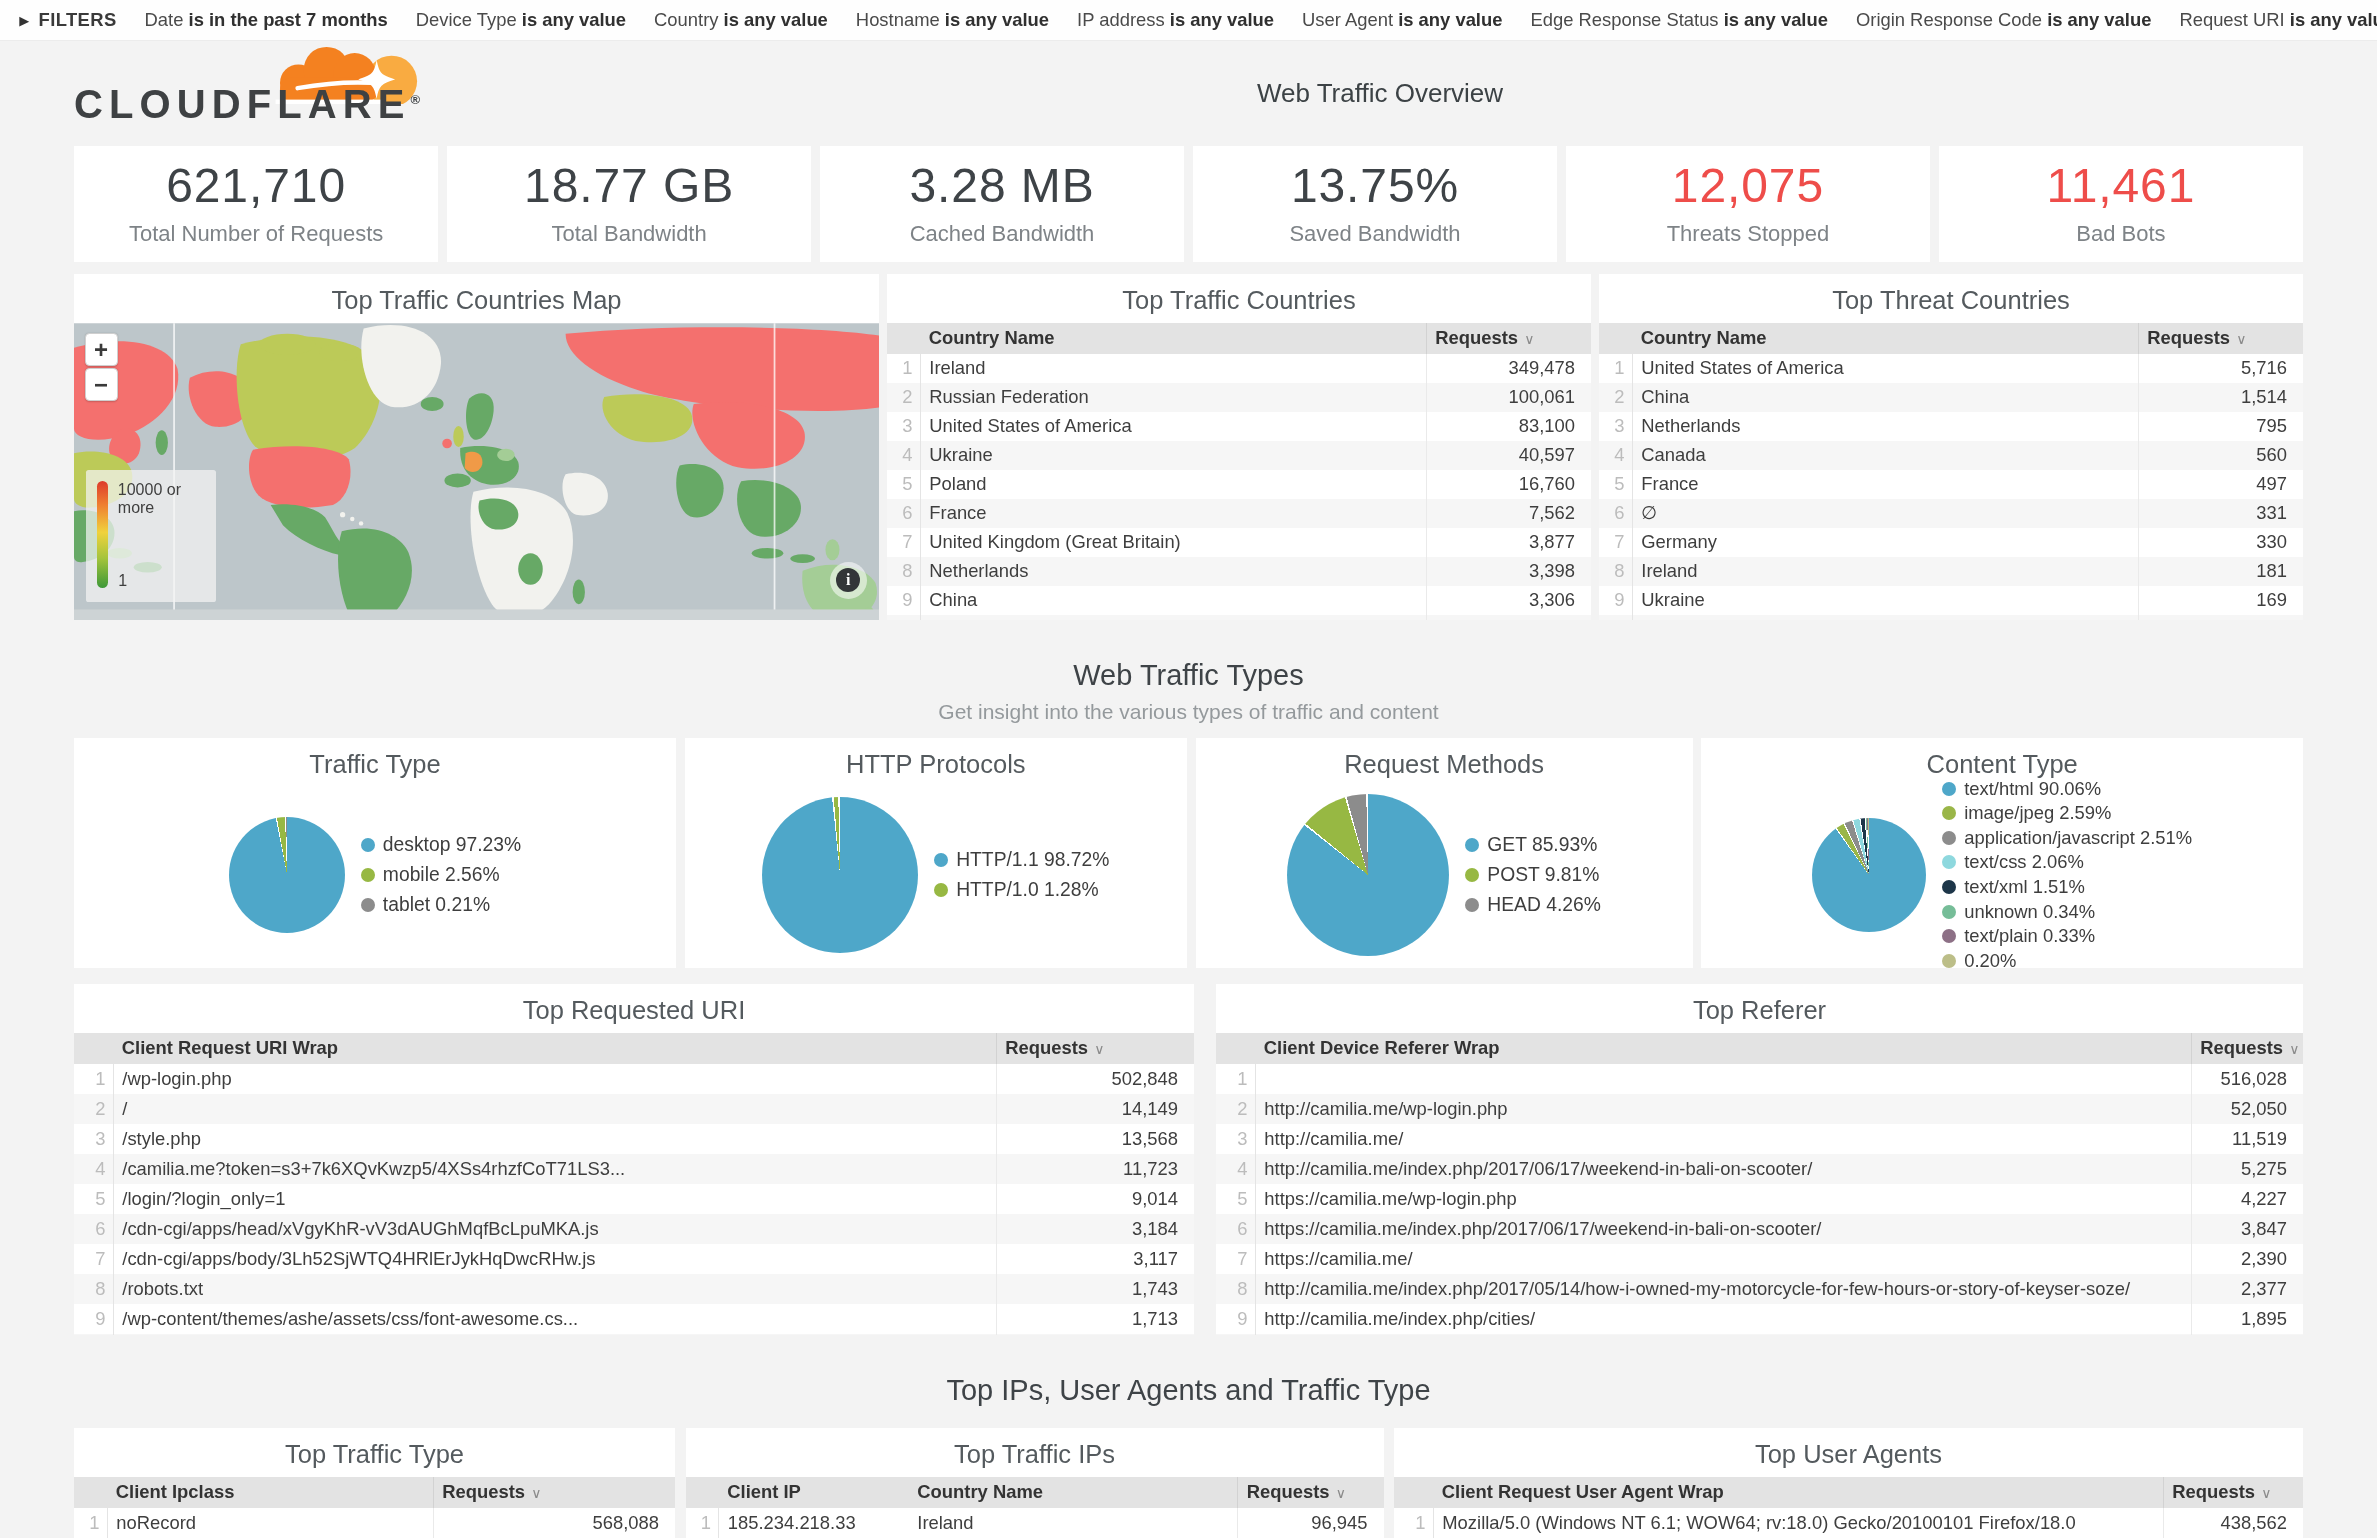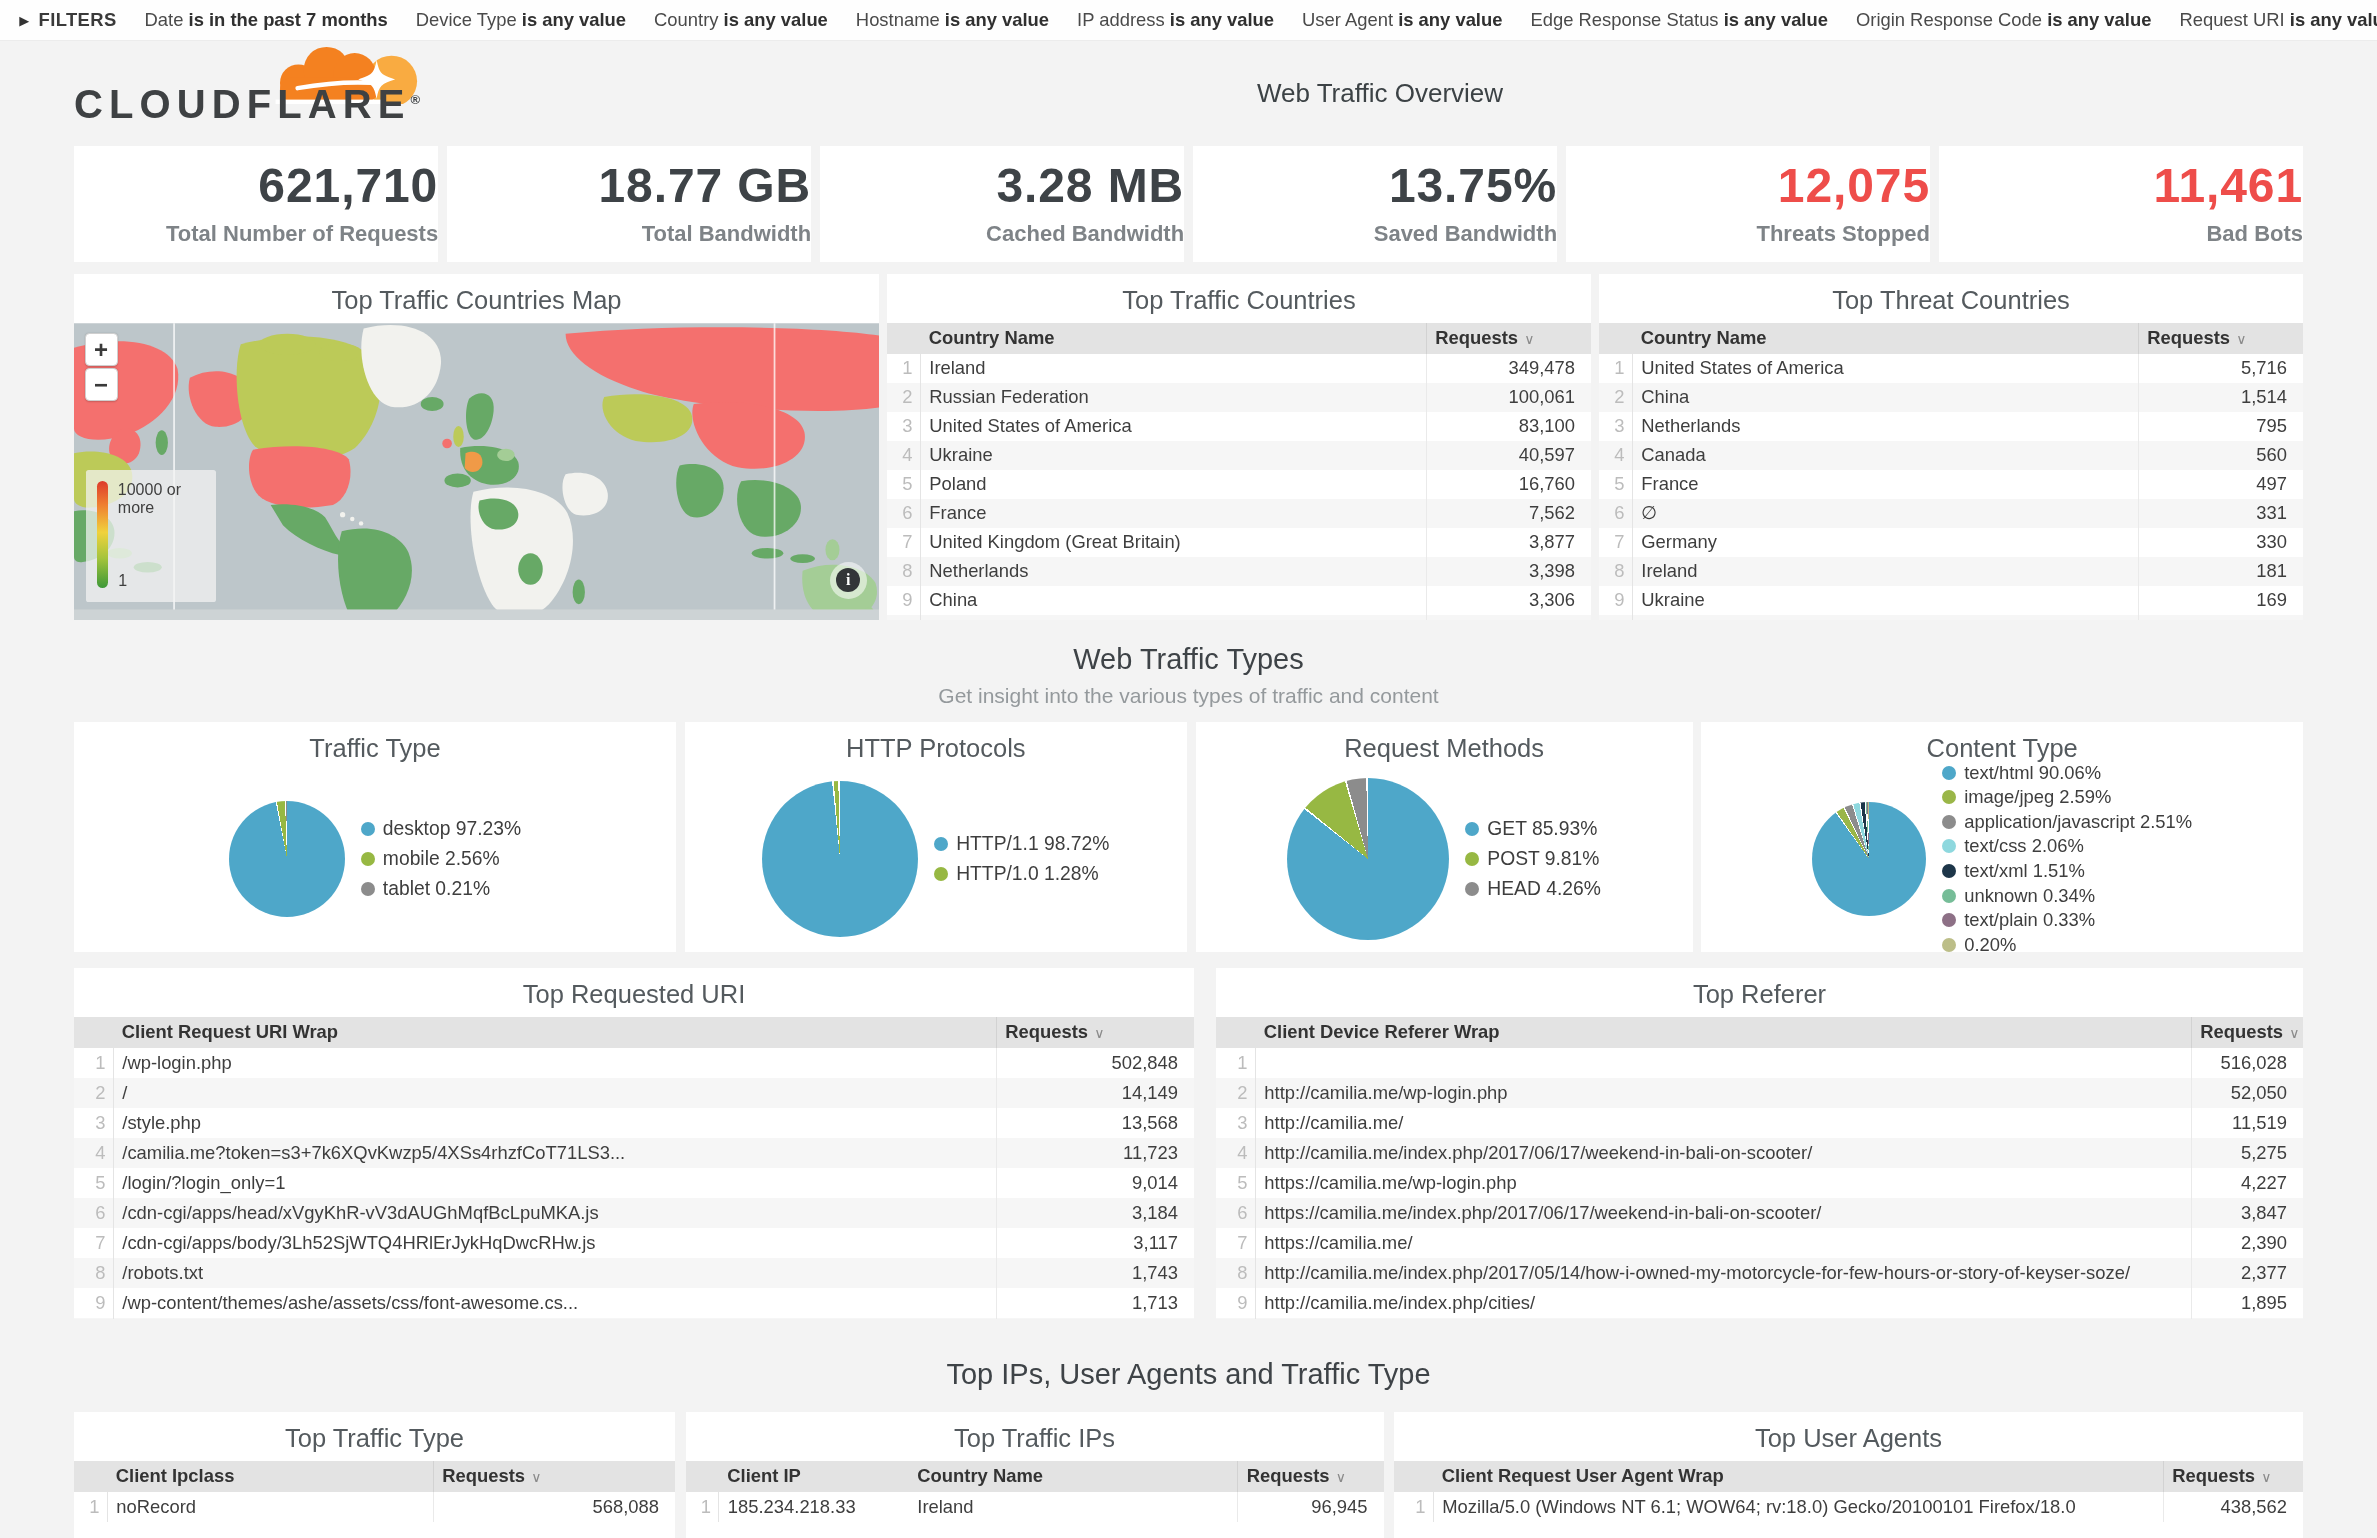--- a/index.html
+++ b/index.html
@@ -24,21 +24,21 @@
   
   .header { position:relative; height:105px; }
   .logo { position:absolute; left:74px; top:5.3px; width:386px; height:98px; }
   .logo svg { position:absolute; left:184px; top:0; }
   .logo-word { position:absolute; left:0; bottom:17px; font-size:40px; font-weight:800; color:#3e4143; letter-spacing:6.1px; }
   .logo-word sup { font-size:13px; letter-spacing:0; }
   .header-title { position:absolute; left:457px; right:74px; top:37px; text-align:center; font-size:26px; color:#3c4245; }
 
   
   .kpi-row { display:flex; gap:8.8px; margin:0 74px; }
-  .kpi { flex:1; background:#fff; height:116px; text-align:right; padding-top:12.3px;font-weight:bold; }
+  .kpi { flex:1; background:#fff; height:116px; text-align:center; padding-top:12.3px; }
   .kpi-value { font-size:48px; color:#3e4347; letter-spacing:0.9px; }
   .kpi-label { font-size:22px; color:#7e8387; margin-top:8px; }
 
   
   .panel { background:#fff; overflow:hidden; }
   .panel-title { text-align:center; font-size:25.5px; color:#545a5e; padding:11.4px 0 8px; }
   table { width:100%; border-collapse:collapse; table-layout:fixed; font-size:18.4px; color:#3e3e3e; }
   thead th {
     background:#e3e3e3; color:#333; font-weight:700; text-align:left;
     height:31px; padding:0 8.8px; white-space:nowrap; overflow:hidden;
@@ -74,21 +74,21 @@
   }
   .legend-max { margin-left:21px; font-size:16px; color:#3f3f3f; }
   .legend-min { position:absolute; left:32px; bottom:12.3px; font-size:16px; color:#3f3f3f; }
   .infobtn { position:absolute; right:12.3px; bottom:23px; width:37px; height:37px; border-radius:50%;
     background:rgba(255,255,255,.55); display:flex; align-items:center; justify-content:center; cursor:pointer; }
   .infobtn .inner { width:24px; height:24px; border-radius:50%; background:#333638; color:#fff;
     font-size:16px; font-weight:700; text-align:center; line-height:24px; font-family:"Liberation Serif",serif; }
 
   
   .sec { text-align:center; }
-  .sec1 { margin-top:23px; }
+  .sec1 { margin-top:39px; }
   .sec-title { font-size:29px; color:#3e4347; }
   .sec-sub { font-size:21px; color:#94999c; margin-top:8px; }
   .sec2 { margin-top:39px; }
 
   
   .pie-row { display:flex; gap:8.8px; margin:14px 74px 0; }
   .pie-panel { height:230px; }
   .pie-content { display:flex; align-items:center; justify-content:center; gap:16px; height:176px; }
   .pie { border-radius:50%; flex:none; cursor:pointer; }
   .pie-1 { width:116px; height:116px; }

